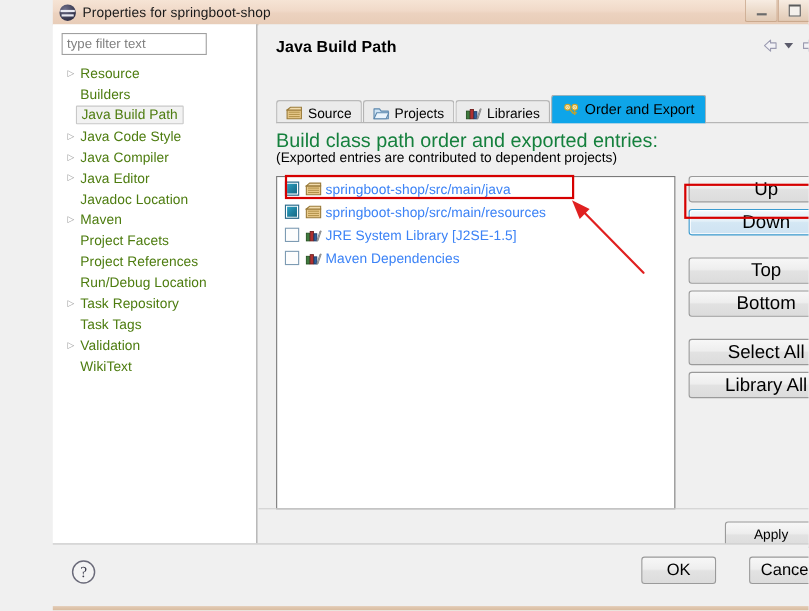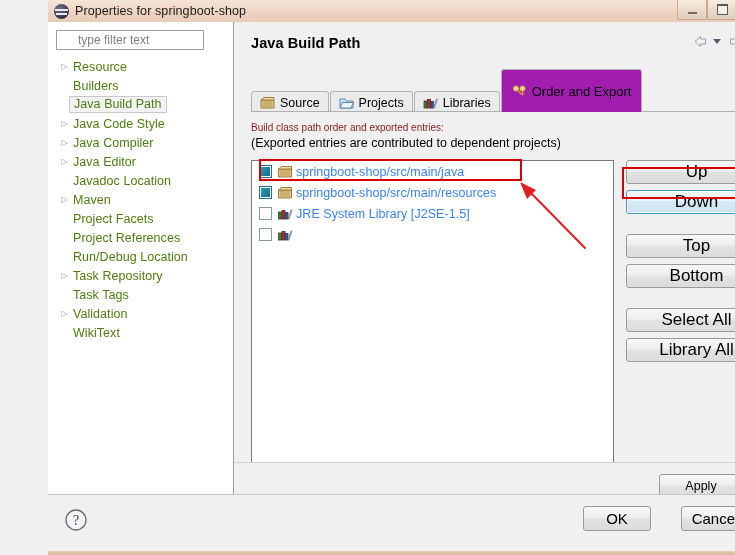--- a/index.html
+++ b/index.html
@@ -54,23 +54,23 @@
 
   
   .content{position:absolute;left:0;top:22px;width:735px;height:472px;}
 
   
   .left-pane{
     position:absolute;left:0;top:0;width:186px;height:472px;
     background:#fff;border-right:1px solid #9c9c9c;box-sizing:border-box;
   }
   .filter-input{
-    position:absolute;left:8px;top:8px;width:148px;height:20px;
+    position:absolute;left:8px;top:8px;width:132px;height:20px;
     border:1px solid #a0a0a0;background:#fff;box-sizing:border-box;
-    display:flex;align-items:center;padding-left:21px;
+    display:flex;align-items:center;padding-left:4px;
     font-size:12px;color:#808080;
   }
   .tree{position:absolute;left:0;top:35px;width:186px;}
   .tree-item{
     position:relative;height:19px;display:flex;align-items:center;
     padding-left:10px;box-sizing:border-box;white-space:nowrap;
   }
   .twisty{
     width:13px;flex:none;display:flex;align-items:center;justify-content:center;
     font-size:8px;color:#999;line-height:1;
@@ -103,31 +103,31 @@
   
   .tabs{position:absolute;left:16px;top:66px;width:516px;height:24px;display:flex;align-items:flex-end;}
   .tab{
     height:22px;display:flex;align-items:center;gap:5px;
     padding:0 8px;box-sizing:border-box;
     background:#ebebeb;border:1px solid #b4b4b4;border-bottom:none;
     border-radius:3px 3px 0 0;margin-right:1px;font-size:12.5px;color:#000;
     position:relative;top:1px;
   }
   .tab.active{
-    background:#a21caf;border-color:#b0b0b0;height:43px;top:0px;
+    background:#0ea5e9;border-color:#b0b0b0;height:26px;top:0px;
     font-size:13px;z-index:3;padding:0 10px;
   }
   .tab-icon{width:15px;height:14px;flex:none;display:block;}
 
   .tab-body{
     position:absolute;left:16px;top:89px;width:516px;height:330px;
     background:#f0f0f0;border-top:1px solid #b0b0b0;box-sizing:border-box;
   }
   .desc{
-    position:absolute;left:0px;top:8px;font-size:10px;color:#7f1d1d;line-height:16px;
+    position:absolute;left:0px;top:8px;font-size:18px;color:#15803d;line-height:16px;
     white-space:nowrap;
   }
   .desc2{position:absolute;left:0px;top:24px;font-size:12.5px;color:#000;white-space:nowrap;}
 
   
   .listbox{
     position:absolute;left:0px;top:48px;width:363px;height:303px;
     background:#fff;border:1px solid #7a7a7a;box-sizing:border-box;overflow:hidden;
   }
   .list-row{
@@ -403,20 +403,21 @@
           </div>
 
           <div class="list-row">
             <span class="cbx"></span>
             <svg class="list-icon" viewBox="0 0 16 14">
               <rect x="1.5" y="5" width="3" height="7" fill="#3f7a3f" stroke="#23501f" stroke-width="0.8"></rect>
               <rect x="5" y="3.5" width="3" height="8.5" fill="#b03030" stroke="#6e1c1c" stroke-width="0.8"></rect>
               <rect x="8.5" y="5.5" width="2.5" height="6.5" fill="#2f5f9e" stroke="#1b3a66" stroke-width="0.8"></rect>
               <path d="M11 12 L14 3 L15 3 L12 12 Z" fill="#e0e0e0" stroke="#7a7a7a" stroke-width="0.8"></path>
             </svg>
+            <span class="list-label">Maven Dependencies</span>
           </div>
 
         </div>
 
         <div class="btn-col">
           <div class="btn">
             <span>Up</span>
           </div>
           <div class="btn-gap-sm"></div>
           <div class="btn focused">

